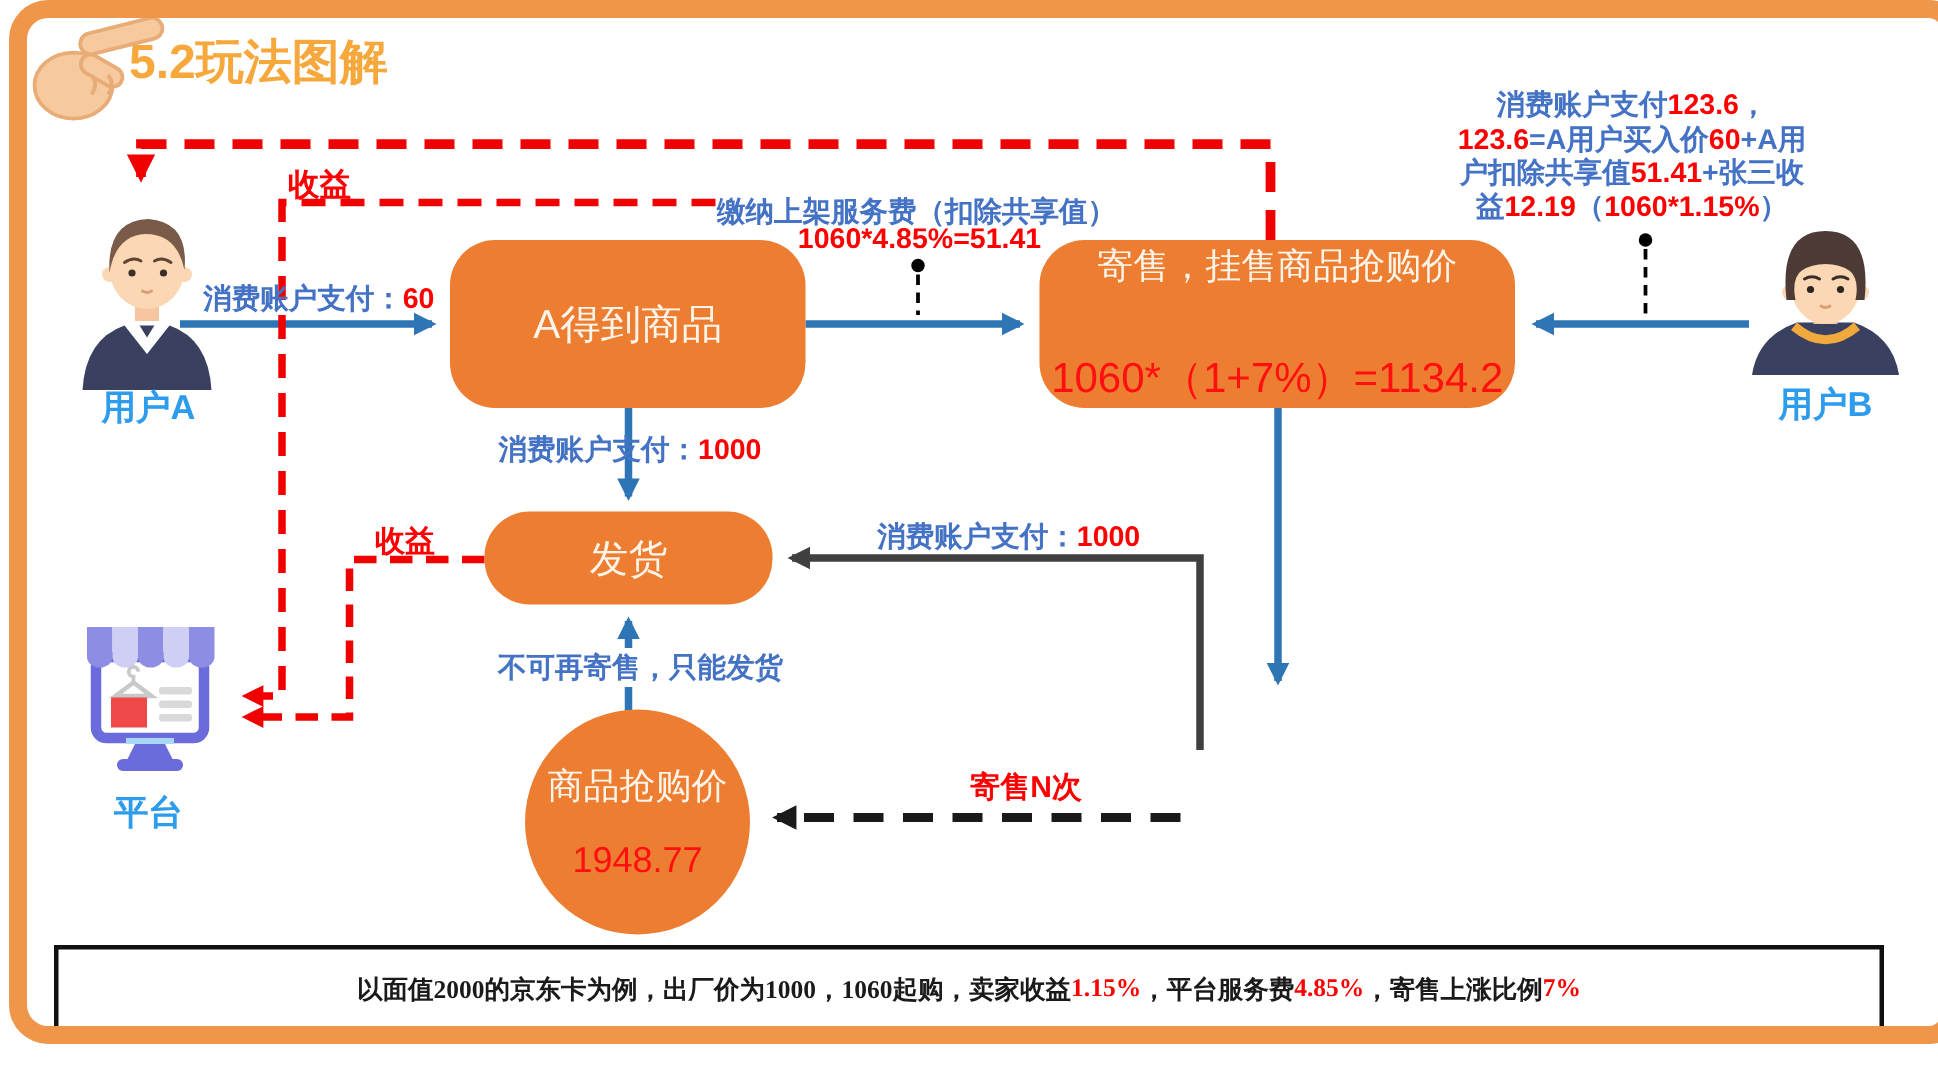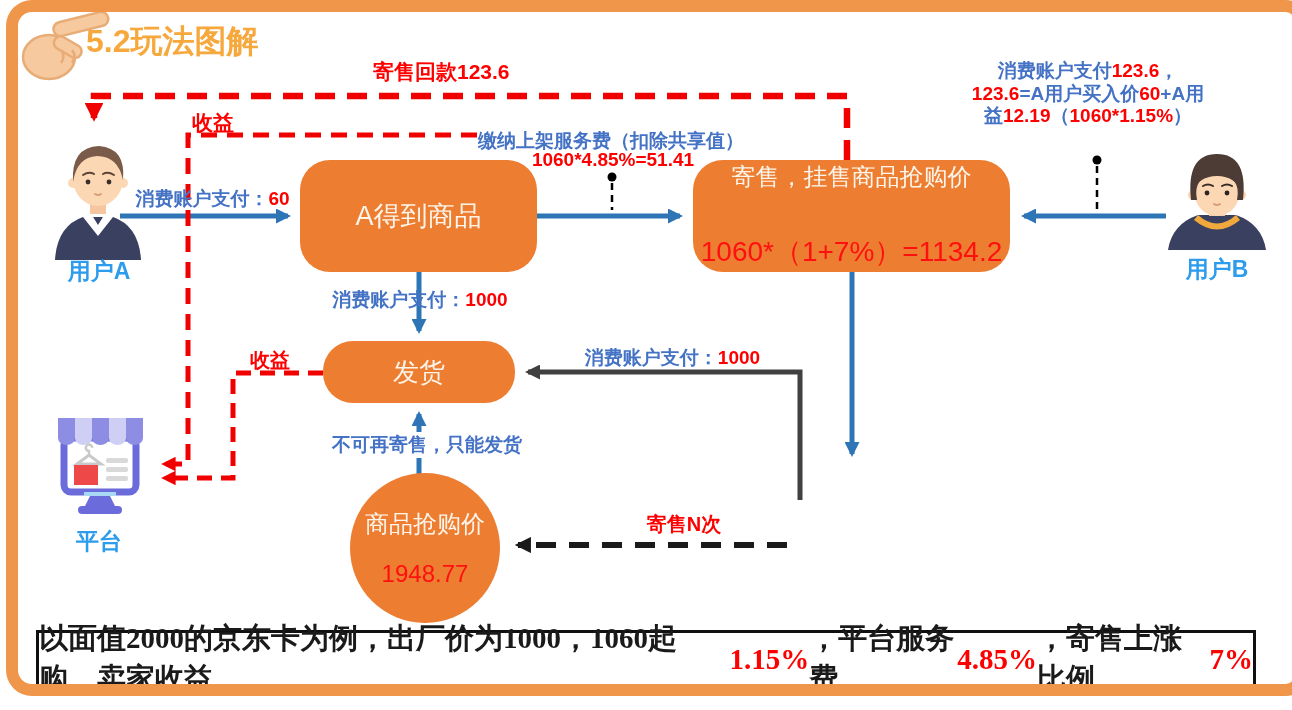--- a/index.html
+++ b/index.html
@@ -18,21 +18,21 @@
   .blue{color:#4472C4;}
   .seg-red{color:#FF0000;}
   .seg-blue{color:#4472C4;}
   .seg-black{color:#1a1a1a;}
   .actor-label{position:absolute;z-index:3;color:#2D9CEC;font-weight:bold;
                font-size:23px;text-align:center;}
   .icon{position:absolute;z-index:2;}
   .note-b div{text-align:center;line-height:22.5px;}
   .summary{position:absolute;left:36px;top:630px;width:1214px;height:52px;border:3px solid #101010;
            display:flex;align-items:center;justify-content:center;z-index:3;
-           font-family:"Liberation Serif","DejaVu Serif",serif;font-size:29px;font-weight:bold;z-index:5;background:#fff;}
+           font-family:"Liberation Serif","DejaVu Serif",serif;font-size:17px;font-weight:bold;z-index:5;background:#fff;}
 </style>
 </head>
 <body>
 
 <div id="canvas">
 
   <svg class="overlay" width="1292" height="710" viewBox="0 0 1292 710">
     <defs>
       <marker id="mBlue" viewBox="0 0 10 10" refX="8" refY="5" markerWidth="3.4" markerHeight="3" orient="auto-start-reverse">
         <path d="M0 0 L10 5 L0 10 Z" fill="#2E75B6"></path>
@@ -149,32 +149,32 @@
   <div class="node" style="left:323px;top:341px;width:192px;height:62px;border-radius:30px;font-size:26px;">
     <div class="t1">发货</div>
   </div>
 
   <div class="node" style="left:350px;top:473px;width:150px;height:150px;border-radius:50%;font-size:24px;">
     <div class="t1" style="margin-bottom:20px;">商品抢购价</div>
     <div class="t2">1948.77</div>
   </div>
 
 
-  <div class="lbl red" style="left:373px;top:58px;font-size:21px;">寄售回款123.6</div>
 
   <div class="lbl red" style="left:192px;top:109px;font-size:21px;">收益</div>
 
   <div class="lbl" style="left:130px;top:186px;width:165px;text-align:center;font-size:19px;"><span class="seg-blue">消费账户支付：</span><span class="seg-red">60</span></div>
 
   <div class="lbl blue" style="left:478px;top:128px;width:266px;text-align:center;font-size:19px;">缴纳上架服务费（扣除共享值）</div>
   <div class="lbl red" style="left:508px;top:149px;width:210px;text-align:center;font-size:19px;">1060*4.85%=51.41</div>
 
   <div class="lbl note-b" style="left:966px;top:60px;width:244px;font-size:19px;">
     <div><span class="seg-blue">消费账户支付</span><span class="seg-red">123.6</span><span class="seg-blue">，</span></div>
     <div><span class="seg-red">123.6</span><span class="seg-blue">=A用户买入价</span><span class="seg-red">60</span><span class="seg-blue">+A用</span></div>
+    <div><span class="seg-blue">户扣除共享值</span><span class="seg-red">51.41</span><span class="seg-blue">+张三收</span></div>
     <div><span class="seg-blue">益</span><span class="seg-red">12.19</span><span class="seg-blue">（</span><span class="seg-red">1060*1.15%</span><span class="seg-blue">）</span></div>
   </div>
 
   <div class="lbl" style="left:330px;top:287px;width:180px;text-align:center;font-size:19px;"><span class="seg-blue">消费账户支付：</span><span class="seg-red">1000</span></div>
 
   <div class="lbl" style="left:580px;top:345px;width:185px;text-align:center;font-size:19px;"><span class="seg-blue">消费账户支付：</span><span class="seg-red">1000</span></div>
 
   <div class="lbl red" style="left:250px;top:347px;font-size:20px;">收益</div>
 
   <div class="lbl blue" style="left:328px;top:432px;width:198px;text-align:center;font-size:19px;background:#fff;">不可再寄售，只能发货</div>

